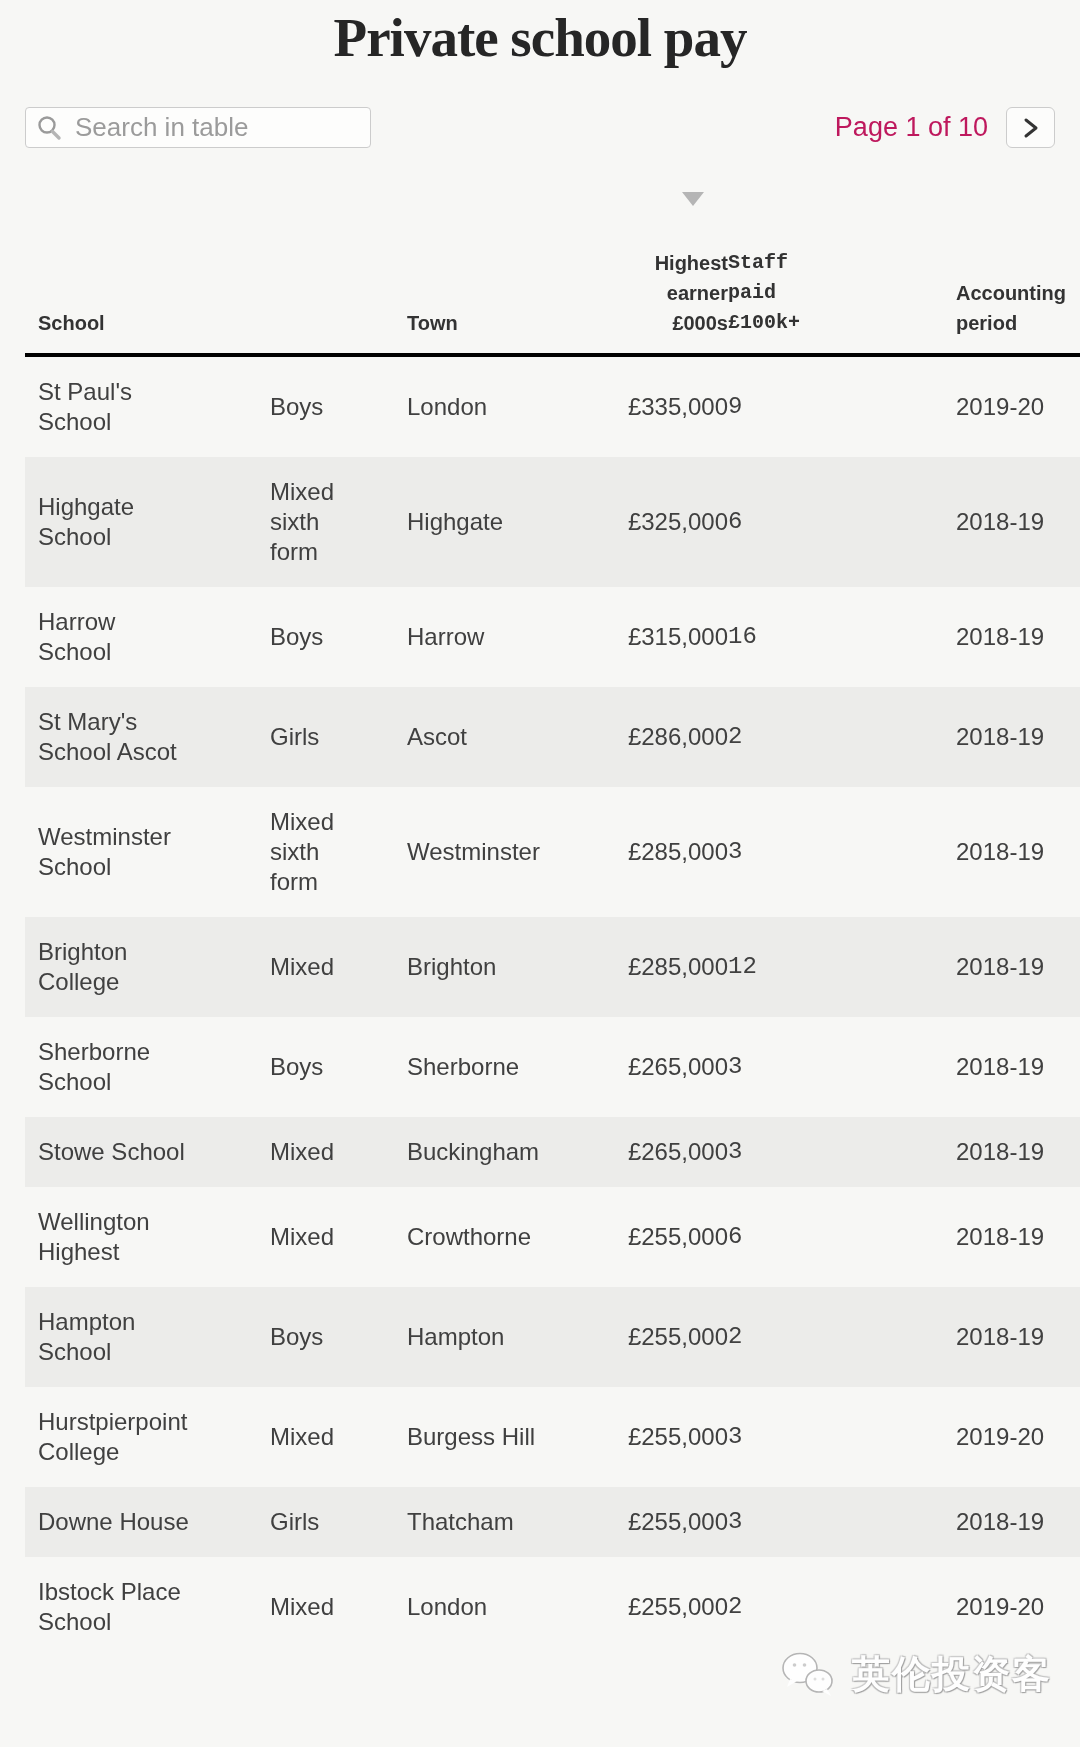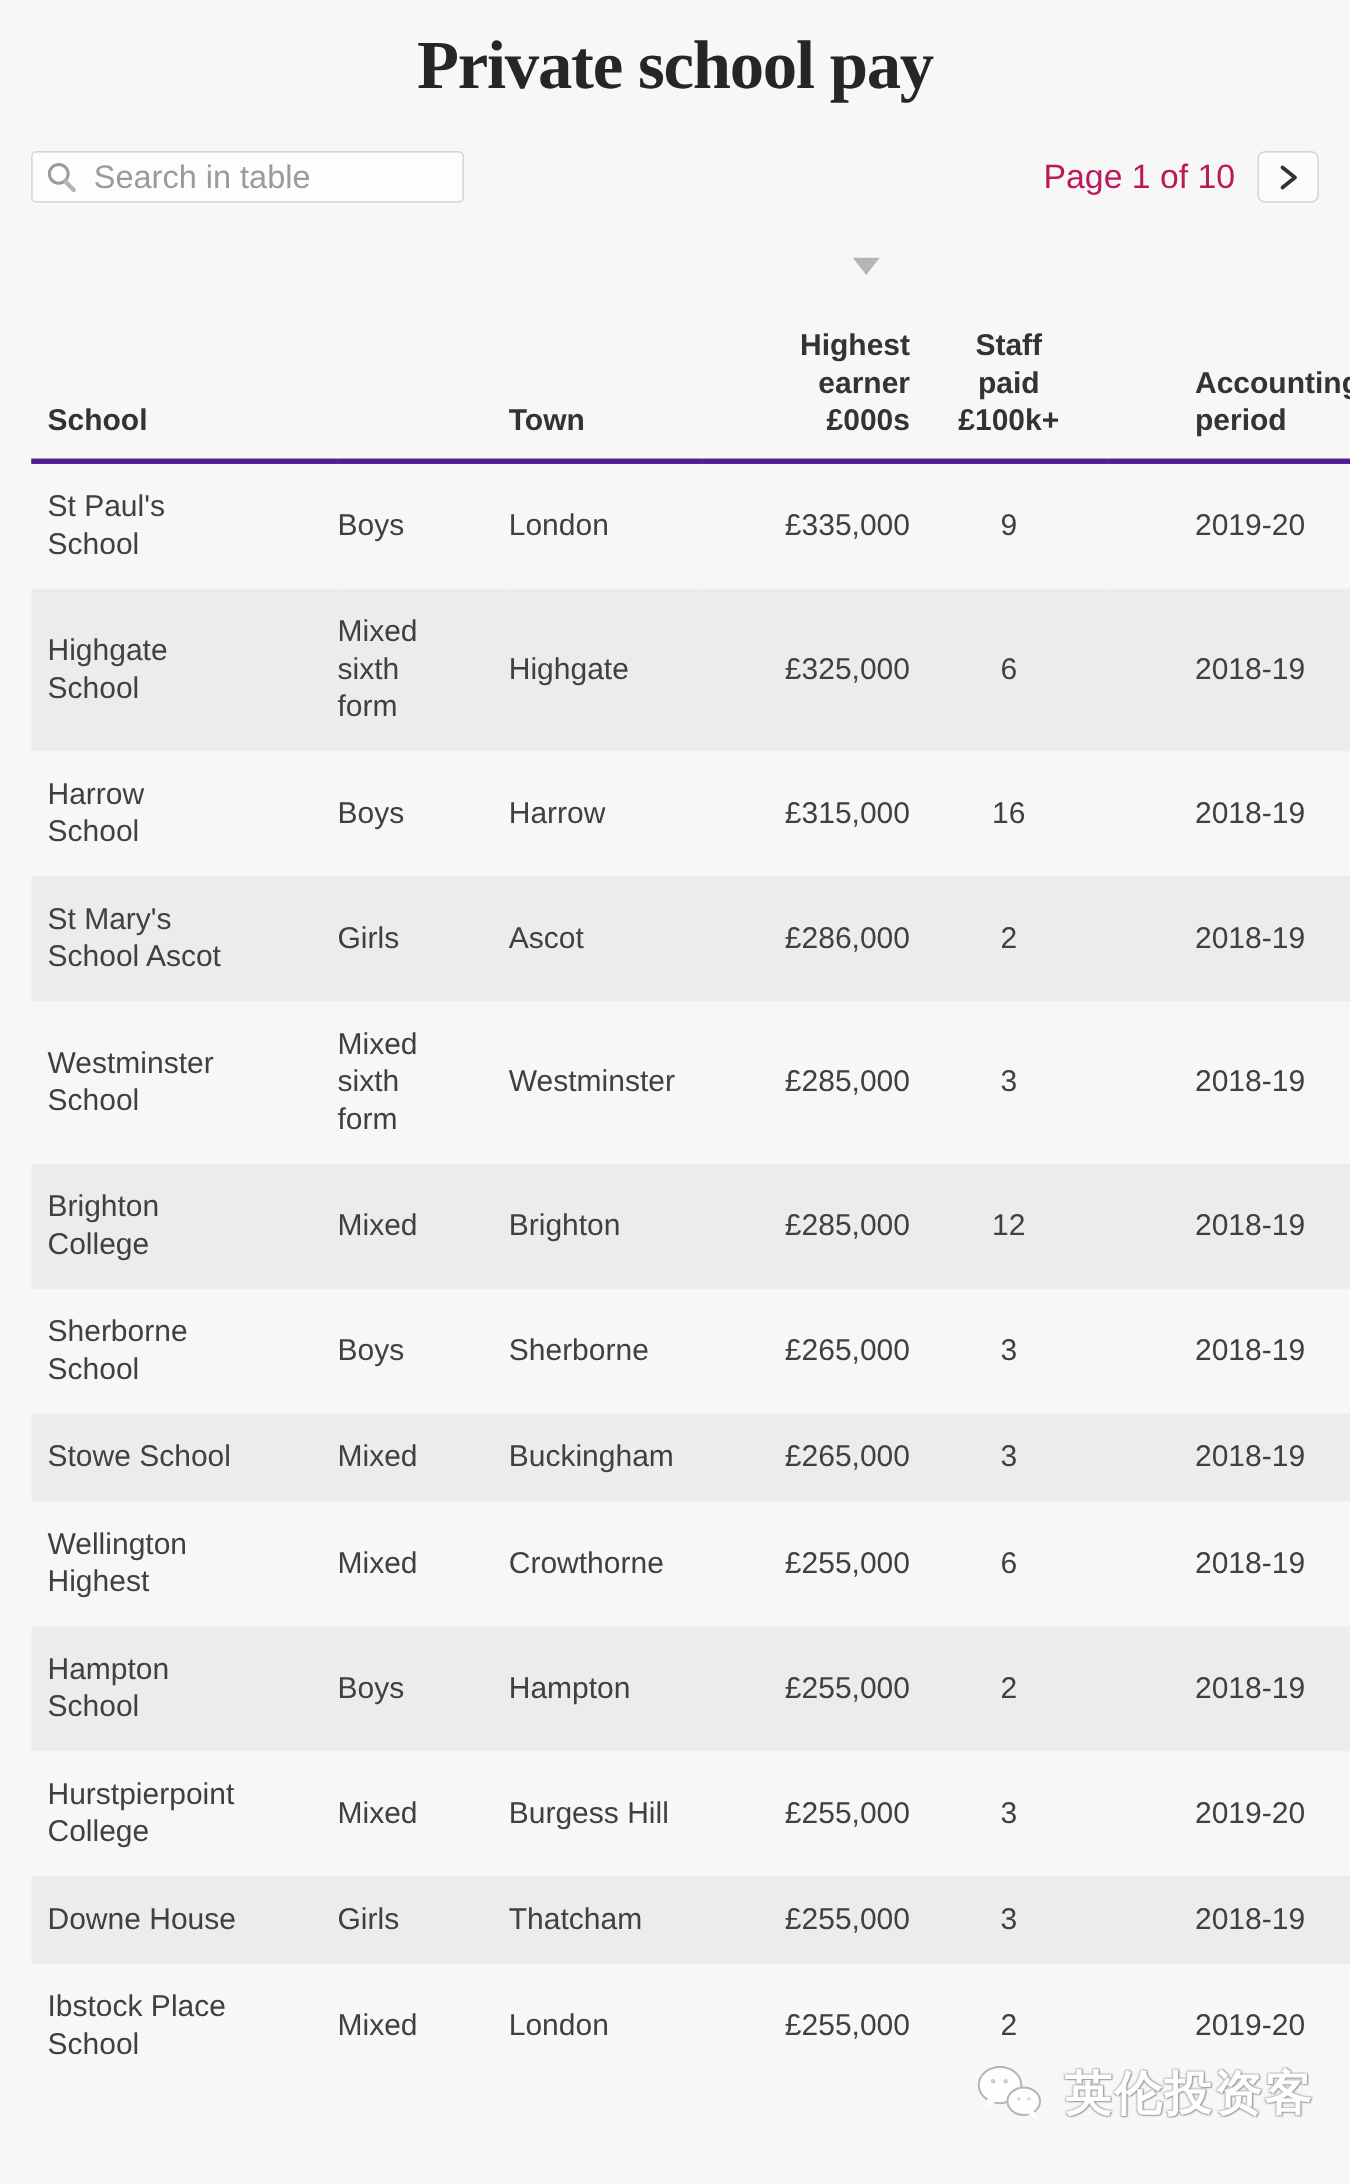--- a/index.html
+++ b/index.html
@@ -6,21 +6,21 @@
   html,body { width:1080px; }
   body {
     height:1747px;
     background:#f7f7f5;
     overflow:hidden;
     position:relative;
     font-family:"Liberation Sans", sans-serif;
     color:#3e3e3e;
   }
   .page-title {
-    margin-top:20px;
+    margin-top:6px;
     text-align:center;
     font-family:"Liberation Serif", serif;
     font-size:55px;
     font-weight:700;
     letter-spacing:-1px;
     color:#262626;
   }
   .controls {
     margin:38px 25px 0 25px;
     display:flex;
@@ -60,42 +60,42 @@
     margin-top:44px;
   }
   table {
     table-layout:fixed;
     border-collapse:collapse;
     width:1091px;
   }
   th {
     vertical-align:bottom;
     font-weight:700;
-    font-size:24px;
+    font-size:20px;
     color:#333;
     line-height:30px;
     white-space:pre-line;
     padding:0 0 15px 0;
     text-align:left;
-    border-bottom:4px solid #4c1d95;
+    border-bottom:4px solid #000000;
     cursor:pointer;
   }
   td {
     vertical-align:middle;
     font-size:24px;
     line-height:30px;
     color:#404040;
     padding:20px 0;
   }
   .col-school  { width:245px; }
   th.col-school, td.col-school { padding-left:13px; padding-right:77px; }
   .col-type    { width:137px; padding-right:60px; }
   .col-town    { width:155px; padding-right:10px; }
   .col-earner  { width:166px; text-align:right; }
-  .col-staff   { width:158px; text-align:center; }
+  .col-staff   { width:158px; text-align:left;font-family:Liberation Mono, monospace; }
   .col-period  { width:230px; padding-left:70px; }
   tbody tr:nth-child(even) { background:#ececea; }
   tbody tr:last-child td { padding-bottom:120px; }
   .sort-icon {
     width:0; height:0;
     border-left:11px solid transparent;
     border-right:11px solid transparent;
     border-top:14px solid #b5b5b5;
     margin:0 24px 42px auto;
   }

